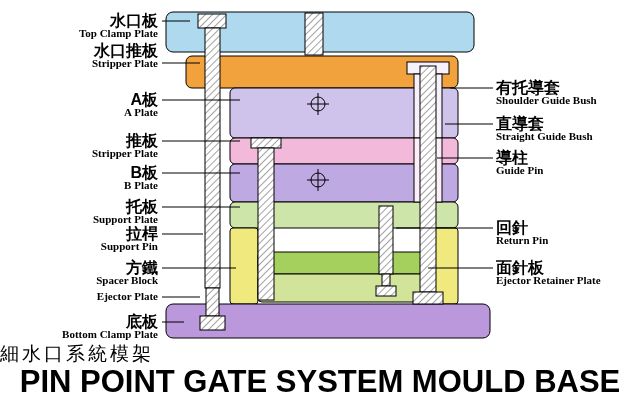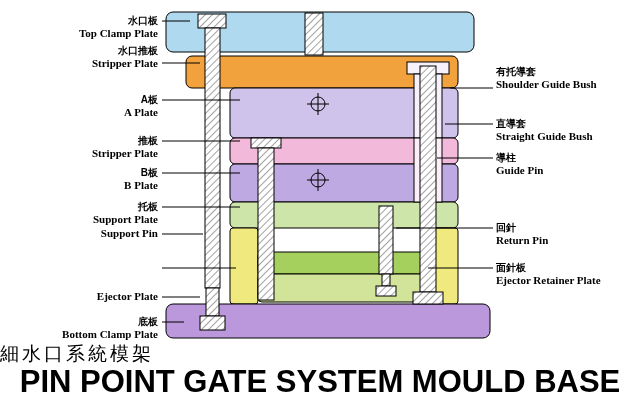--- a/index.html
+++ b/index.html
@@ -14,21 +14,21 @@
   svg{position:absolute;left:0;top:0;}
   .plate{stroke:#000;stroke-width:1;}
   .bush{fill:#f6f1fb;stroke:#000;stroke-width:1;}
   .bush2{fill:#fdeff7;stroke:#000;stroke-width:1;}
   .hatch{fill:url(#hatch);stroke:#000;stroke-width:1;}
   .leader{stroke:#000;stroke-width:1;}
   .datum{stroke:#000;stroke-width:1;fill:none;}
   .lbl{position:absolute;}
   .lbl.left{left:0;width:158px;text-align:right;}
   .lbl.right{left:496px;width:142px;text-align:left;}
-  .lbl .cn{font-size:10px;font-weight:700;line-height:13px;font-family:"Liberation Sans",sans-serif;}
+  .lbl .cn{font-size:16px;font-weight:700;line-height:13px;font-family:"Liberation Sans",sans-serif;}
   .lbl .en{font-size:11px;font-weight:700;line-height:12px;font-family:"Liberation Serif",serif;}
   .title-cn{position:absolute;top:341px;left:0;width:640px;text-align:left;
     font-size:19px;font-weight:400;letter-spacing:3px;}
   .title-en{position:absolute;top:364px;left:0;width:640px;text-align:center;
     font-size:31px;font-weight:800;font-family:"Liberation Sans",sans-serif;}
 </style>
 </head>
 <body>
 
 <div class="canvas">
@@ -125,33 +125,36 @@
   </div>
   <div class="lbl left" style="top:166px">
     <div class="cn">B板</div>
     <div class="en">B Plate</div>
   </div>
   <div class="lbl left" style="top:200px">
     <div class="cn">托板</div>
     <div class="en">Support Plate</div>
   </div>
   <div class="lbl left" style="top:227px">
+    <div class="cn">拉桿</div>
     <div class="en">Support Pin</div>
   </div>
   <div class="lbl left" style="top:261px">
+    <div class="cn">方鐵</div>
+    <div class="en">Spacer Block</div>
   </div>
   <div class="lbl left" style="top:290px">
     <div class="en">Ejector Plate</div>
   </div>
   <div class="lbl left" style="top:315px">
     <div class="cn">底板</div>
     <div class="en">Bottom Clamp Plate</div>
   </div>
 
-  <div class="lbl right" style="top:65px">
+  <div class="lbl right" style="top:81px">
     <div class="cn">有托導套</div>
     <div class="en">Shoulder Guide Bush</div>
   </div>
   <div class="lbl right" style="top:117px">
     <div class="cn">直導套</div>
     <div class="en">Straight Guide Bush</div>
   </div>
   <div class="lbl right" style="top:151px">
     <div class="cn">導柱</div>
     <div class="en">Guide Pin</div>

